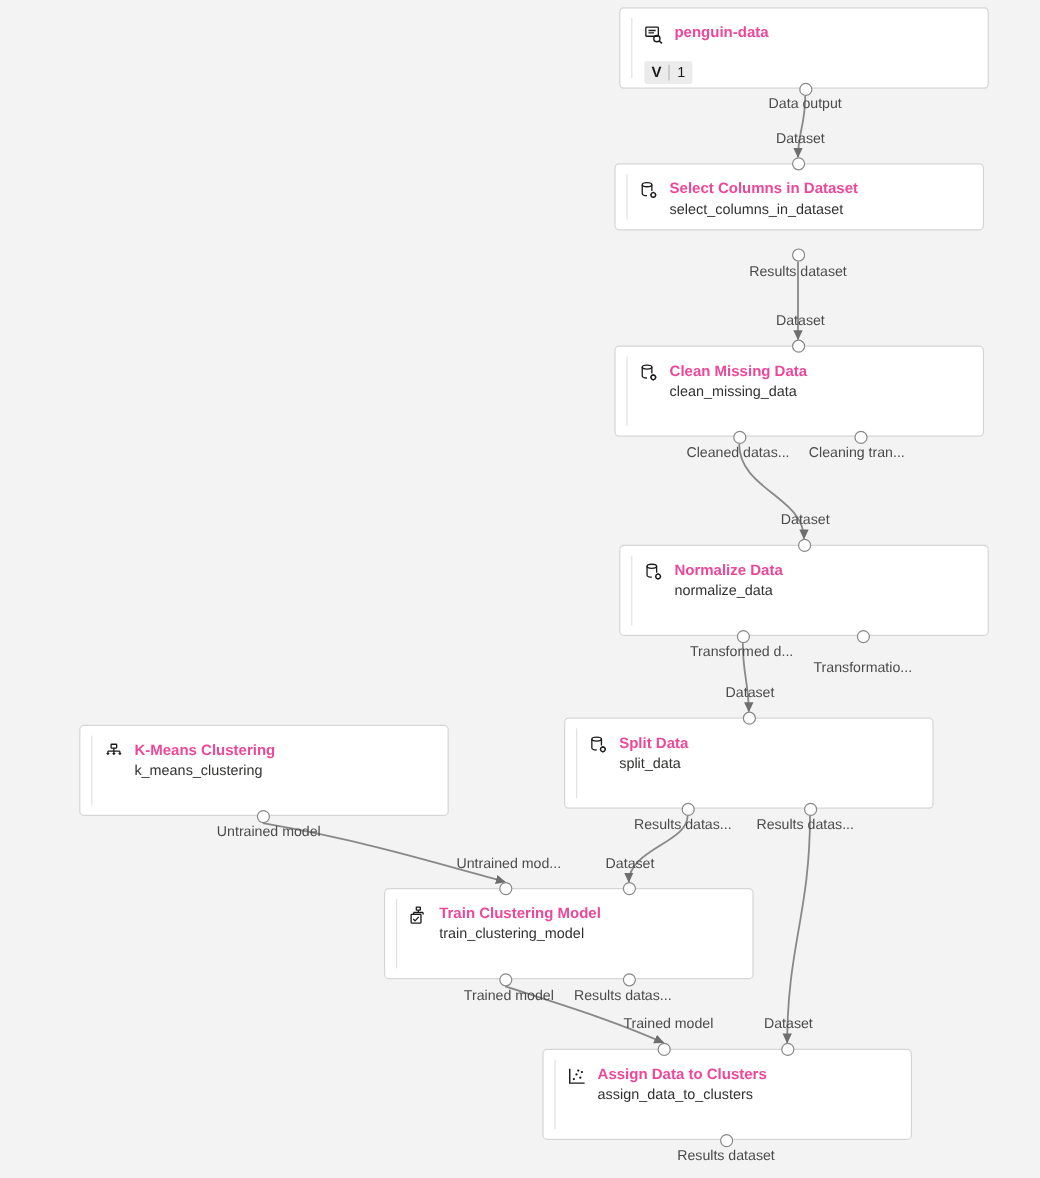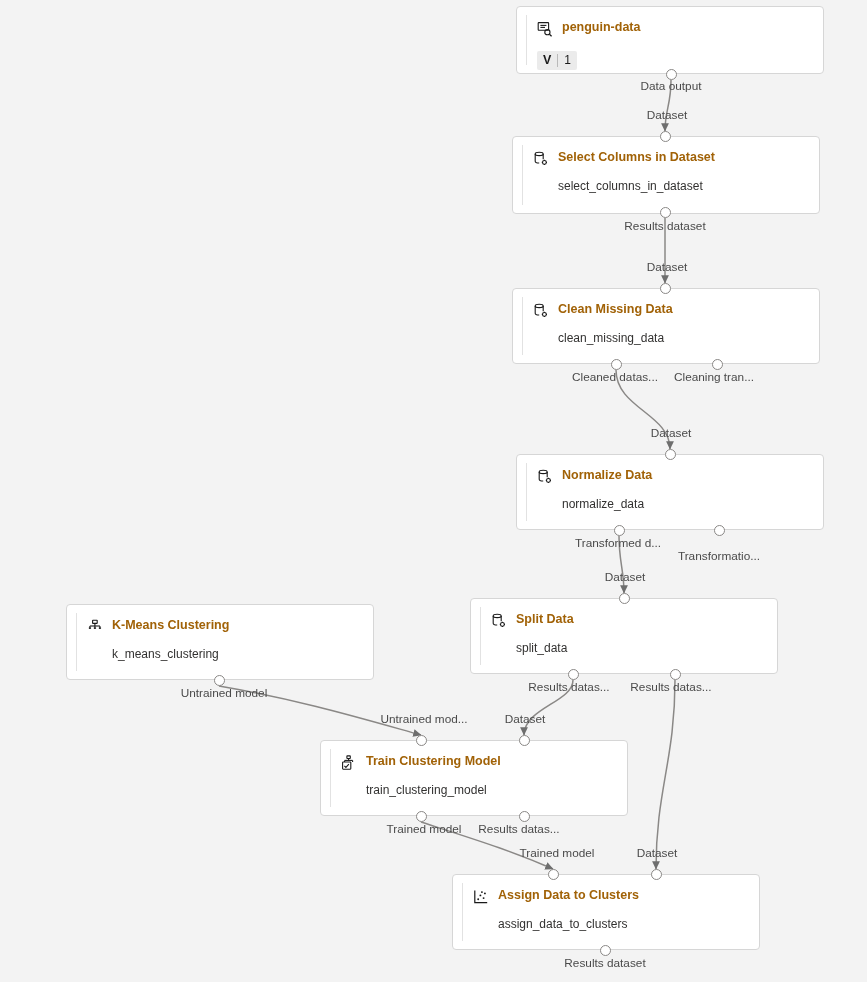--- a/index.html
+++ b/index.html
@@ -56,31 +56,30 @@
     flex: 0 0 16px;
     margin-top: 2px;
     margin-right: 9px;
     color: #1a1a1a;
   }
   .node-icon svg { display: block; }
   .node-titles { display: block; }
   .node-title {
     font-size: 12.5px;
     font-weight: bold;
-    color: #a16207;
+    color: #ec4899;
     line-height: 17px;
     white-space: nowrap;
   }
   .node-subtitle {
     font-size: 12px;
     font-weight: normal;
     color: #323130;
     line-height: 17px;
     white-space: nowrap;
-    margin-top: 12px;
   }
   .version-badge {
     position: absolute;
     left: 20px;
     top: 44px;
     display: inline-flex;
     align-items: center;
     background: #ebebeb;
     border-radius: 2px;
     height: 19px;
@@ -163,21 +162,21 @@
           <span class="node-titles">
             <div class="node-title">penguin-data</div>
           </span>
         </div>
         <div class="version-badge">
           <span class="v-letter">V</span>
           <span class="v-sep"></span>
           <span class="v-num">1</span>
         </div>
       </div>
-      <div class="node" style="left: 512px; top: 136px; width: 308px; height: 78px;">
+      <div class="node" style="left: 512px; top: 136px; width: 308px; height: 56px;">
         <div class="node-inner-rule"></div>
         <div class="node-head">
           <span class="node-icon">
             <svg viewBox="0 0 16 16" width="16" height="16" fill="none" stroke="currentColor" stroke-width="1.1">
               <ellipse cx="6.2" cy="2.9" rx="4" ry="1.7"></ellipse>
               <path d="M2.2 2.9 V 10.2 C 2.2 11.2 4 12 6.2 12"></path>
               <path d="M10.2 2.9 V 8.2"></path>
               <circle cx="11.4" cy="11.4" r="1.9"></circle>
               <path d="M11.4 8.8 v1 M11.4 13 v1 M8.8 11.4 h1 M13 11.4 h1"></path>
             </svg>

